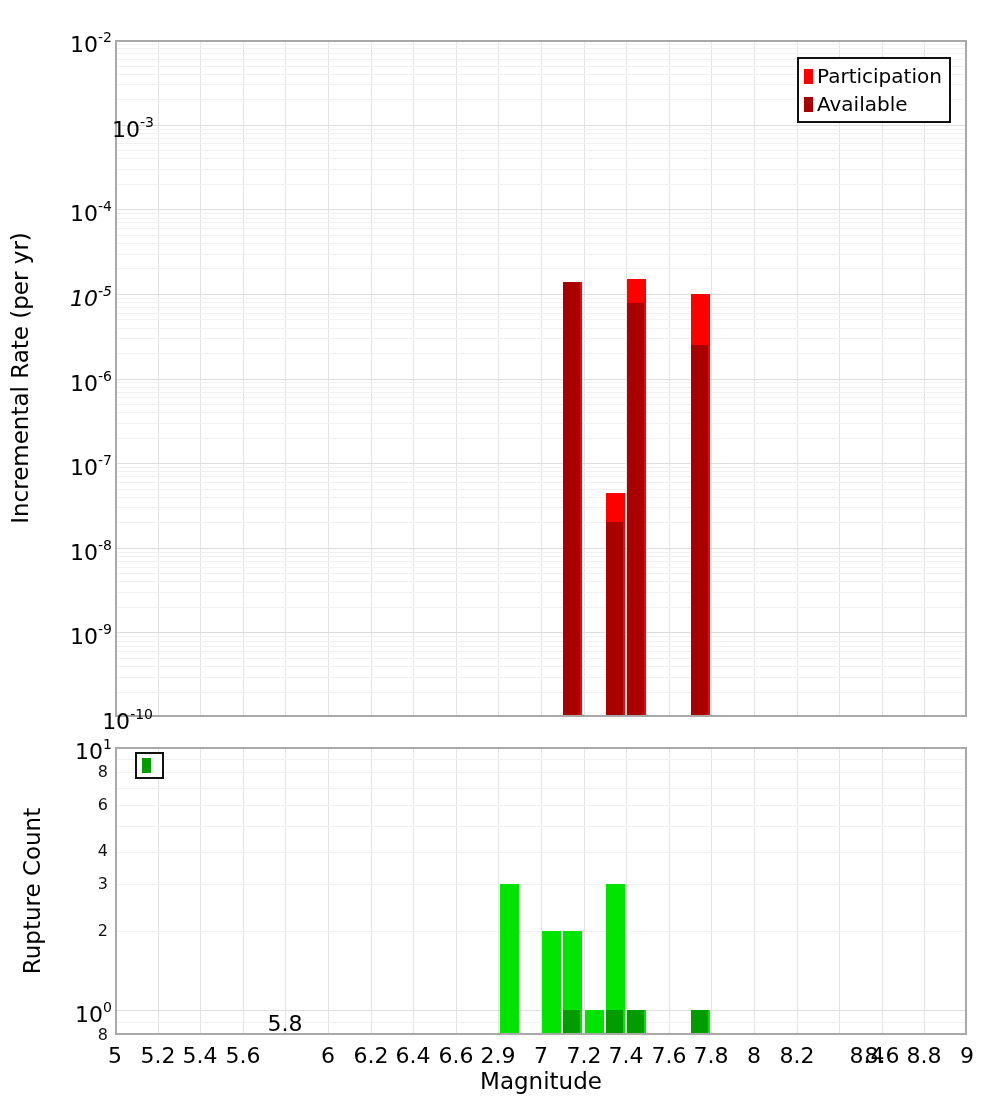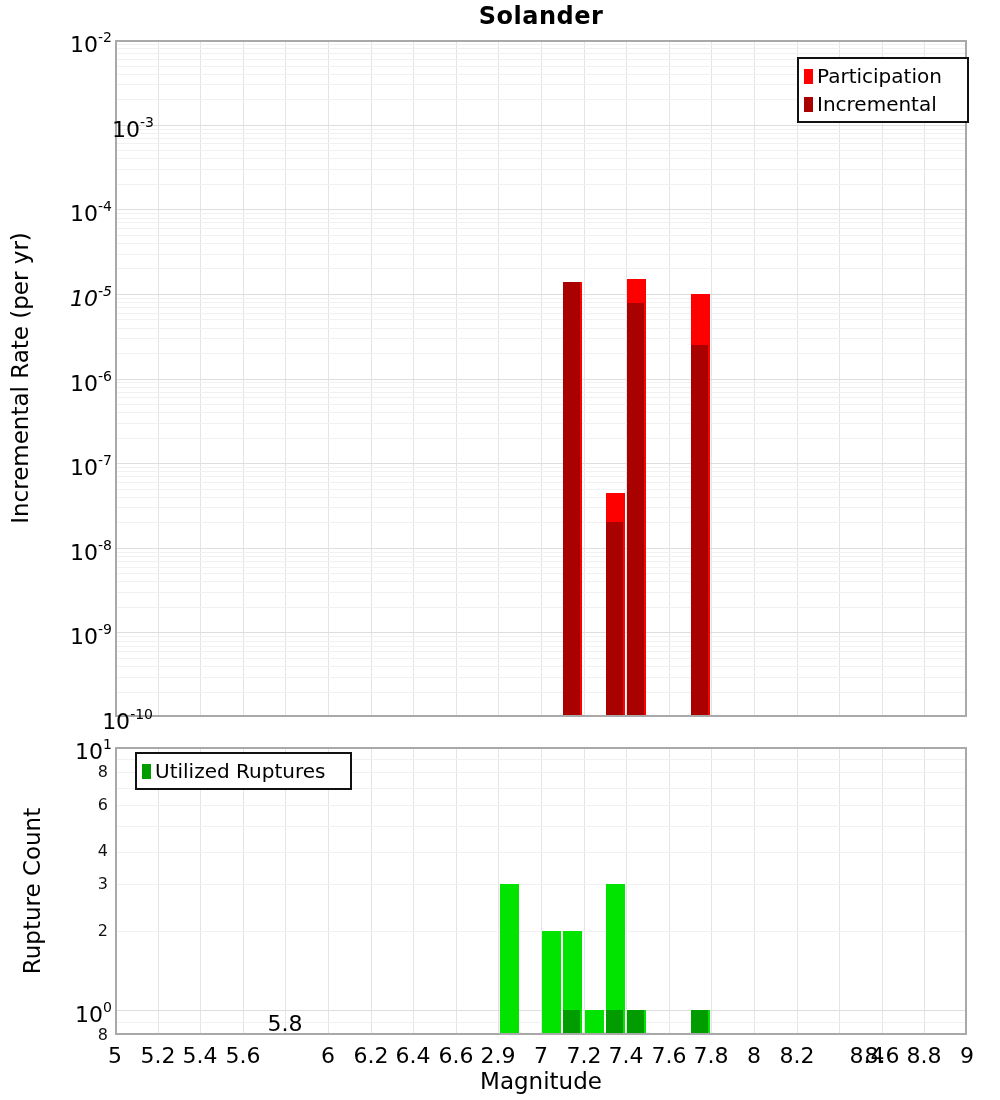--- a/index.html
+++ b/index.html
@@ -16,33 +16,32 @@
   .gridline-h.minor{background:#f1f1f1;}
   .bar{position:absolute;}
   .ytick{position:absolute;left:0;width:112px;text-align:right;font-size:22px;line-height:26px;white-space:nowrap;}
   .ytick sup{font-size:14px;position:relative;top:-2px;letter-spacing:0;}
   .ytick-minor{position:absolute;left:0;width:108px;text-align:right;font-size:16px;line-height:18px;color:#111;}
   .xtick{position:absolute;width:64px;text-align:center;font-size:22px;line-height:24px;}
   .axis-label{position:absolute;font-size:23px;white-space:nowrap;}
   .ylab{transform:translate(-50%,-50%) rotate(-90deg);transform-origin:center center;}
   .xlab{transform:translate(-50%,0);}
   .legend{position:absolute;background:#fff;border:2px solid #111;box-sizing:border-box;
-          width:-moz-fit-content;width:fit-content;padding:4px 25px 4px 5px;
+          width:-moz-fit-content;width:fit-content;padding:4px 7px 4px 5px;
           display:flex;flex-direction:column;row-gap:2px;}
   .legend-row{display:flex;align-items:center;font-size:20px;line-height:26px;white-space:nowrap;}
   .swatch{display:inline-block;width:9px;height:15px;margin-right:4px;flex:0 0 9px;}
   #legend-top{left:797px;top:57px;}
   #legend-bottom{left:135px;top:752px;}
 </style>
 </head>
 <body>
 
 <div class="figure">
 
-  <div class="chart-title">Solander</div>
 
   <div id="plot-top" class="plot">
       <div class="gridline-v" style="left: 41px;"></div>
       <div class="gridline-v" style="left: 83px;"></div>
       <div class="gridline-v" style="left: 126px;"></div>
       <div class="gridline-v" style="left: 168px;"></div>
       <div class="gridline-v" style="left: 211px;"></div>
       <div class="gridline-v" style="left: 254px;"></div>
       <div class="gridline-v" style="left: 296px;"></div>
       <div class="gridline-v" style="left: 339px;"></div>
@@ -184,28 +183,27 @@
   <div class="axis-label ylab" style="left:32px;top:891px;">Rupture Count</div>
   <div class="axis-label xlab" style="left:541px;top:1068px;">Magnitude</div>
 
   <div id="legend-top" class="legend">
     <div class="legend-row">
       <span class="swatch" style="background: rgb(255, 0, 0);"></span>
       <span>Participation</span>
     </div>
     <div class="legend-row">
       <span class="swatch" style="background: rgb(169, 0, 0);"></span>
-      <span>Incremental</span>
+      <span>Available</span>
     </div>
   </div>
 
   <div id="legend-bottom" class="legend">
     <div class="legend-row">
       <span class="swatch" style="background: rgb(0, 156, 0);"></span>
-      <span>Utilized Ruptures</span>
     </div>
   </div>
 
   <div id="tick-layer">
       <div class="ytick" style="top: 26px;">10<sup>-2</sup></div>
       <div class="ytick" style="top: 110.625px; margin-left: 42px;">10<sup>-3</sup></div>
       <div class="ytick" style="top: 195.25px;">10<sup>-4</sup></div>
       <div class="ytick" style="top: 279.875px; font-style: italic;">10<sup>-5</sup></div>
       <div class="ytick" style="top: 364.5px;">10<sup>-6</sup></div>
       <div class="ytick" style="top: 449.125px;">10<sup>-7</sup></div>

